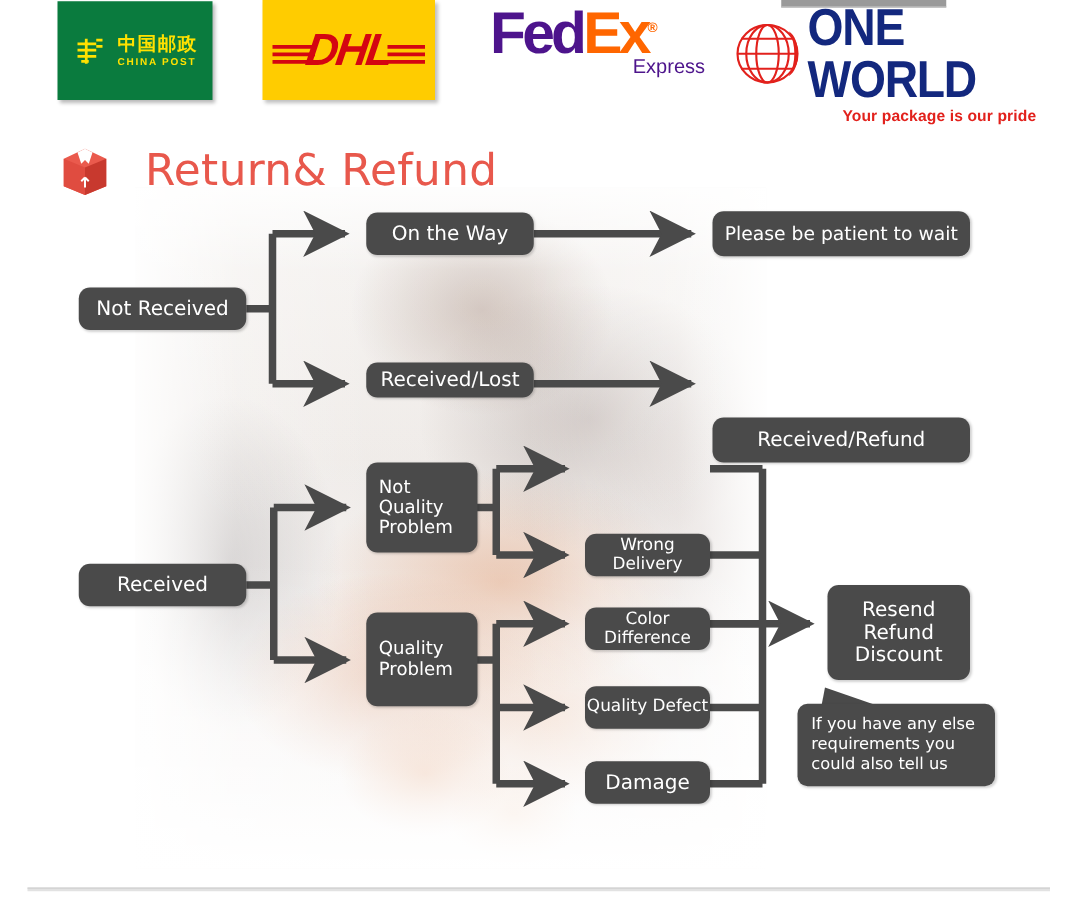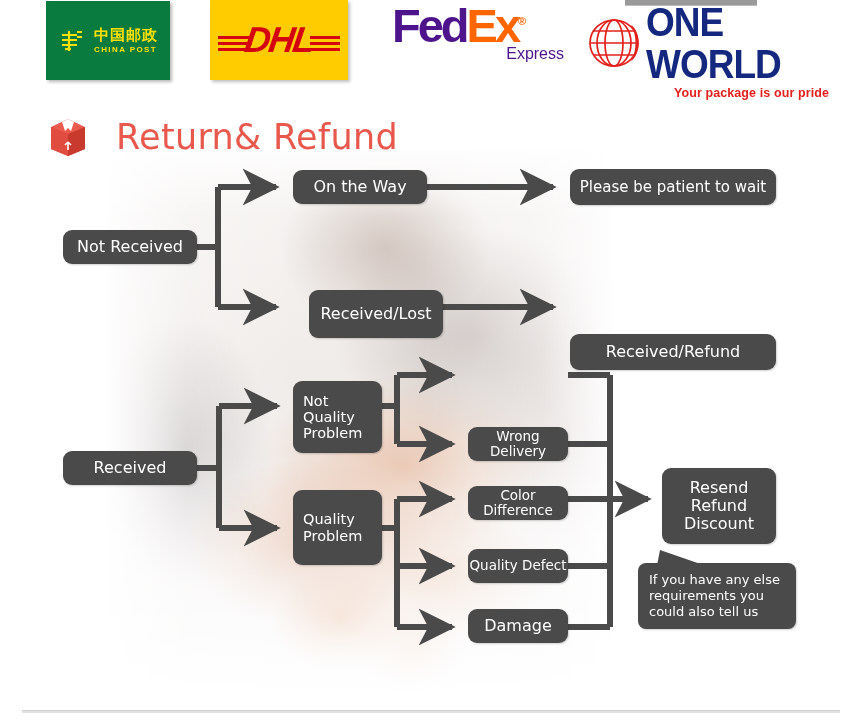--- a/index.html
+++ b/index.html
@@ -224,37 +224,37 @@
     </svg>
 
     <div class="node" style="left:63px;top:80px;width:134px;height:34px;font-size:16px;">
       <span>Not Received</span>
     </div>
 
     <div class="node" style="left:293px;top:20px;width:134px;height:34px;font-size:16px;">
       <span>On the Way</span>
     </div>
 
-    <div class="node" style="left:293px;top:140px;width:134px;height:48px;font-size:16px;margin-left:16px;">
+    <div class="node" style="left:293px;top:140px;width:134px;height:28px;font-size:16px;">
       <span>Received/Lost</span>
     </div>
 
     <div class="node" style="left:570px;top:19px;width:206px;height:36px;font-size:15px;">
       <span>Please be patient to wait</span>
     </div>
 
     <div class="node" style="left:570px;top:139px;width:206px;height:36px;font-size:16px;margin-top:45px;">
       <span>Received/Refund</span>
     </div>
 
     <div class="node" style="left:63px;top:301px;width:134px;height:34px;font-size:16px;">
       <span>Received</span>
     </div>
 
-    <div class="node left-al" style="left:293px;top:231px;width:79px;height:72px;font-size:14.5px;flex-direction:column;align-items:flex-start;justify-content:center;">
+    <div class="node left-al" style="left:293px;top:220px;width:79px;height:72px;font-size:14.5px;flex-direction:column;align-items:flex-start;justify-content:center;">
       <span>Not</span>
       <span>Quality</span>
       <span>Problem</span>
     </div>
 
     <div class="node left-al" style="left:293px;top:340px;width:79px;height:75px;font-size:14.5px;flex-direction:column;align-items:flex-start;justify-content:center;">
       <span>Quality</span>
       <span>Problem</span>
     </div>
 

